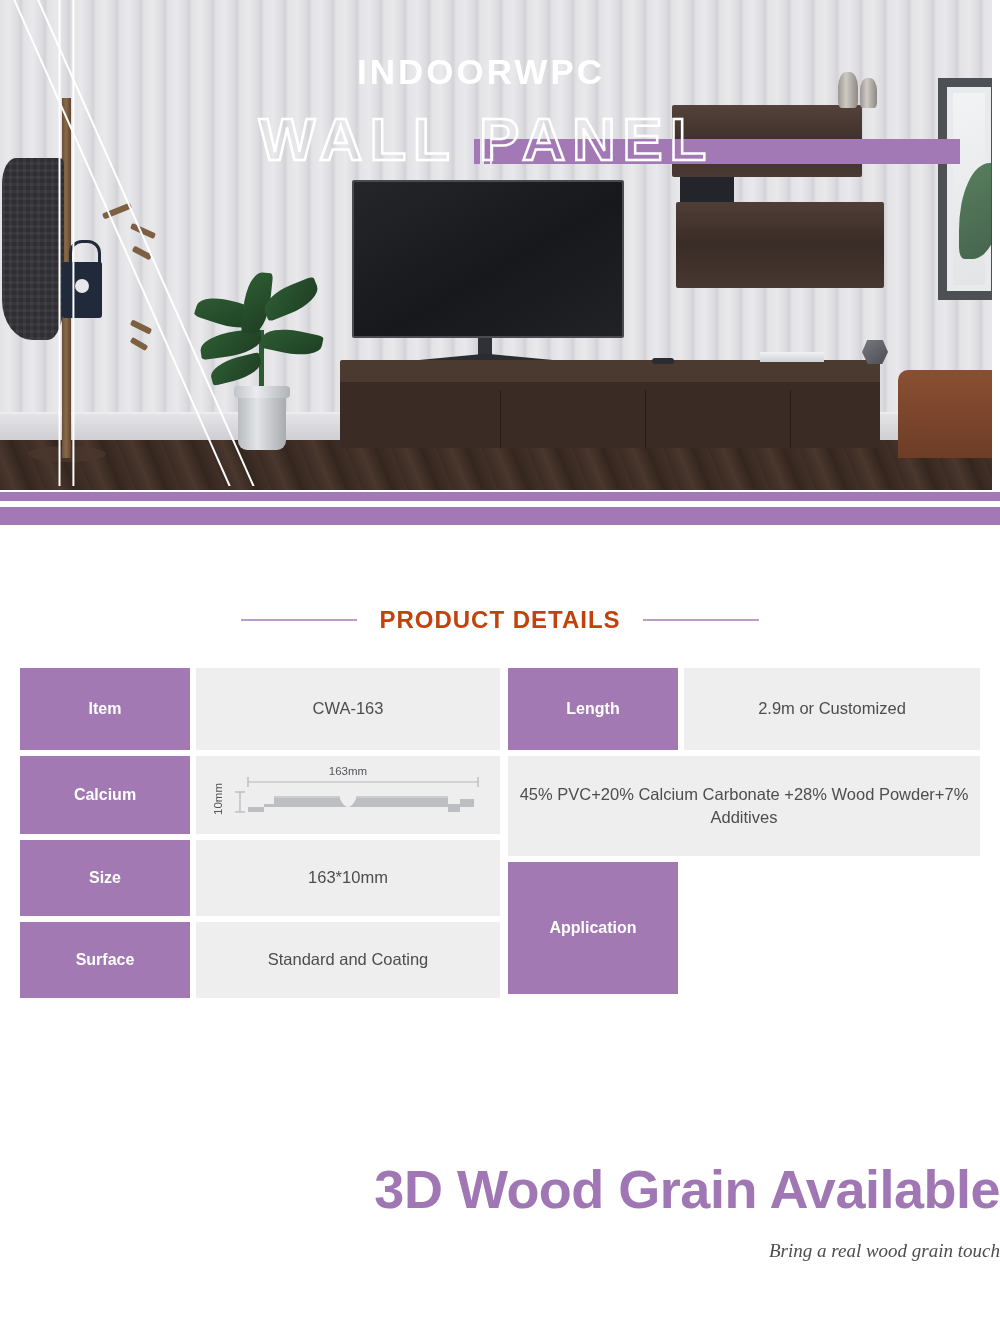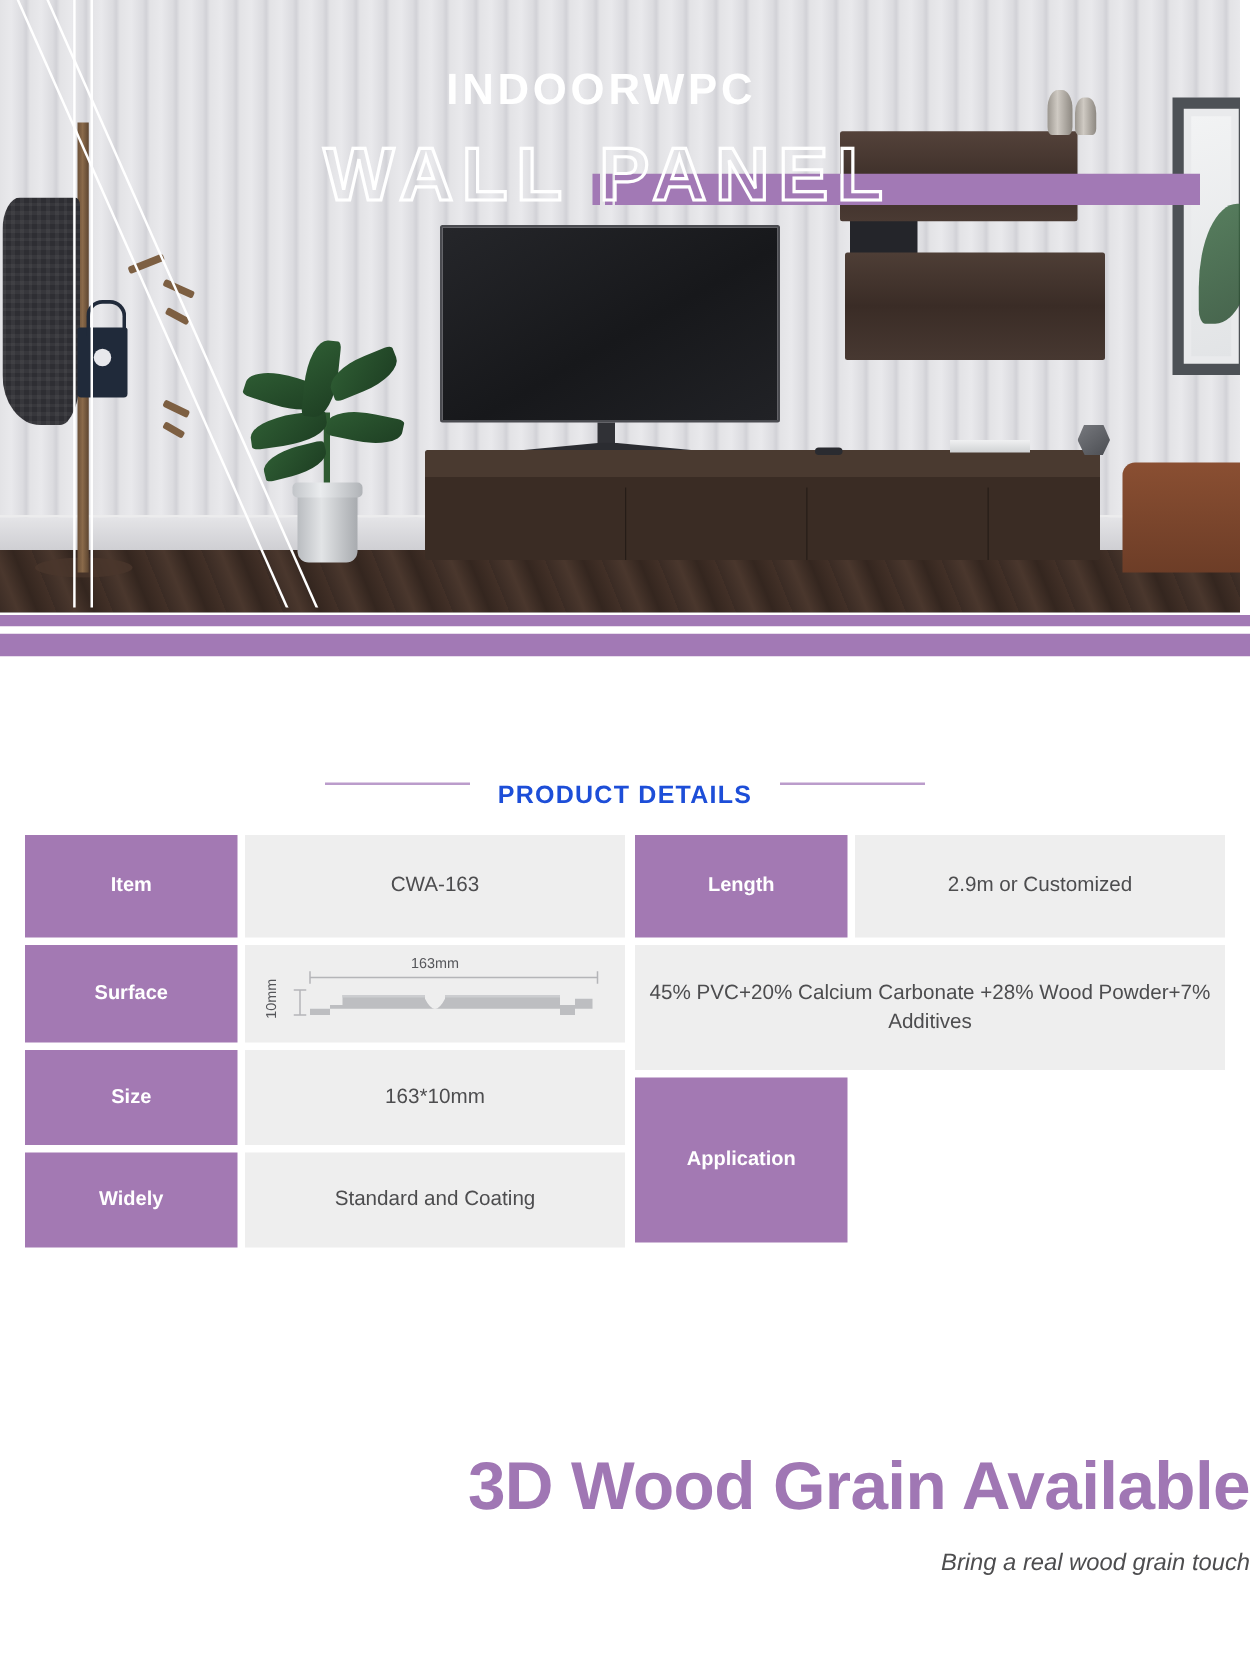--- a/index.html
+++ b/index.html
@@ -300,25 +300,24 @@
   .section-head {
     position: absolute;
     left: 0; right: 0; top: 606px;
     display: flex;
     align-items: center;
     justify-content: center;
     gap: 22px;
   }
   .sh-rule { width: 116px; height: 2px; background: #bb9ccb; }
   .sh-text {
-    font-size: 20px;
+    font-size: 24px;
     font-weight: 700;
     letter-spacing: 1px;
-    color: #1d4ed8;
-    margin-top: 19px;
+    color: #c2410c;
   }
 
   
   .spec {
     position: absolute;
     left: 20px; top: 668px;
     width: 960px;
     display: flex;
     gap: 8px;
   }
@@ -389,20 +388,21 @@
     font-size: 54px;
     font-weight: 700;
     color: #a077b4;
     letter-spacing: -0.5px;
   }
   .closing-sub {
     margin-top: 20px;
     font-size: 19px;
     font-style: italic;
     color: #4d4d4f;
+    font-family: Liberation Serif, serif;
   }
 </style>
 </head>
 <body>
 
 <div class="hero">
 
   <div class="hero-wall"></div>
   <div class="hero-floor"></div>
 
@@ -479,21 +479,21 @@
 <div class="spec">
 
   <div class="spec-col">
 
     <div class="spec-row r-h1">
       <div class="spec-key">Item</div>
       <div class="spec-val">CWA-163</div>
     </div>
 
     <div class="spec-row r-h2">
-      <div class="spec-key">Surface</div>
+      <div class="spec-key">Calcium</div>
       <div class="spec-val profile-cell">
         <div class="profile-wrap">
           <div class="dim-top-label">163mm</div>
           <div class="dim-left-label">10mm</div>
           <svg width="272" height="64" viewBox="0 0 272 64">
 
             <line x1="36" y1="19" x2="266" y2="19" stroke="#b4b5b8" stroke-width="1.2"></line>
             <line x1="36" y1="14" x2="36" y2="24" stroke="#b4b5b8" stroke-width="1.2"></line>
             <line x1="266" y1="14" x2="266" y2="24" stroke="#b4b5b8" stroke-width="1.2"></line>
 
@@ -514,21 +514,21 @@
         </div>
       </div>
     </div>
 
     <div class="spec-row r-h3">
       <div class="spec-key">Size</div>
       <div class="spec-val">163*10mm</div>
     </div>
 
     <div class="spec-row r-h4">
-      <div class="spec-key">Widely</div>
+      <div class="spec-key">Surface</div>
       <div class="spec-val">Standard and Coating</div>
     </div>
   </div>
 
   <div class="spec-col">
 
     <div class="spec-row r-r1">
       <div class="spec-key">Length</div>
       <div class="spec-val">2.9m or Customized</div>
     </div>

